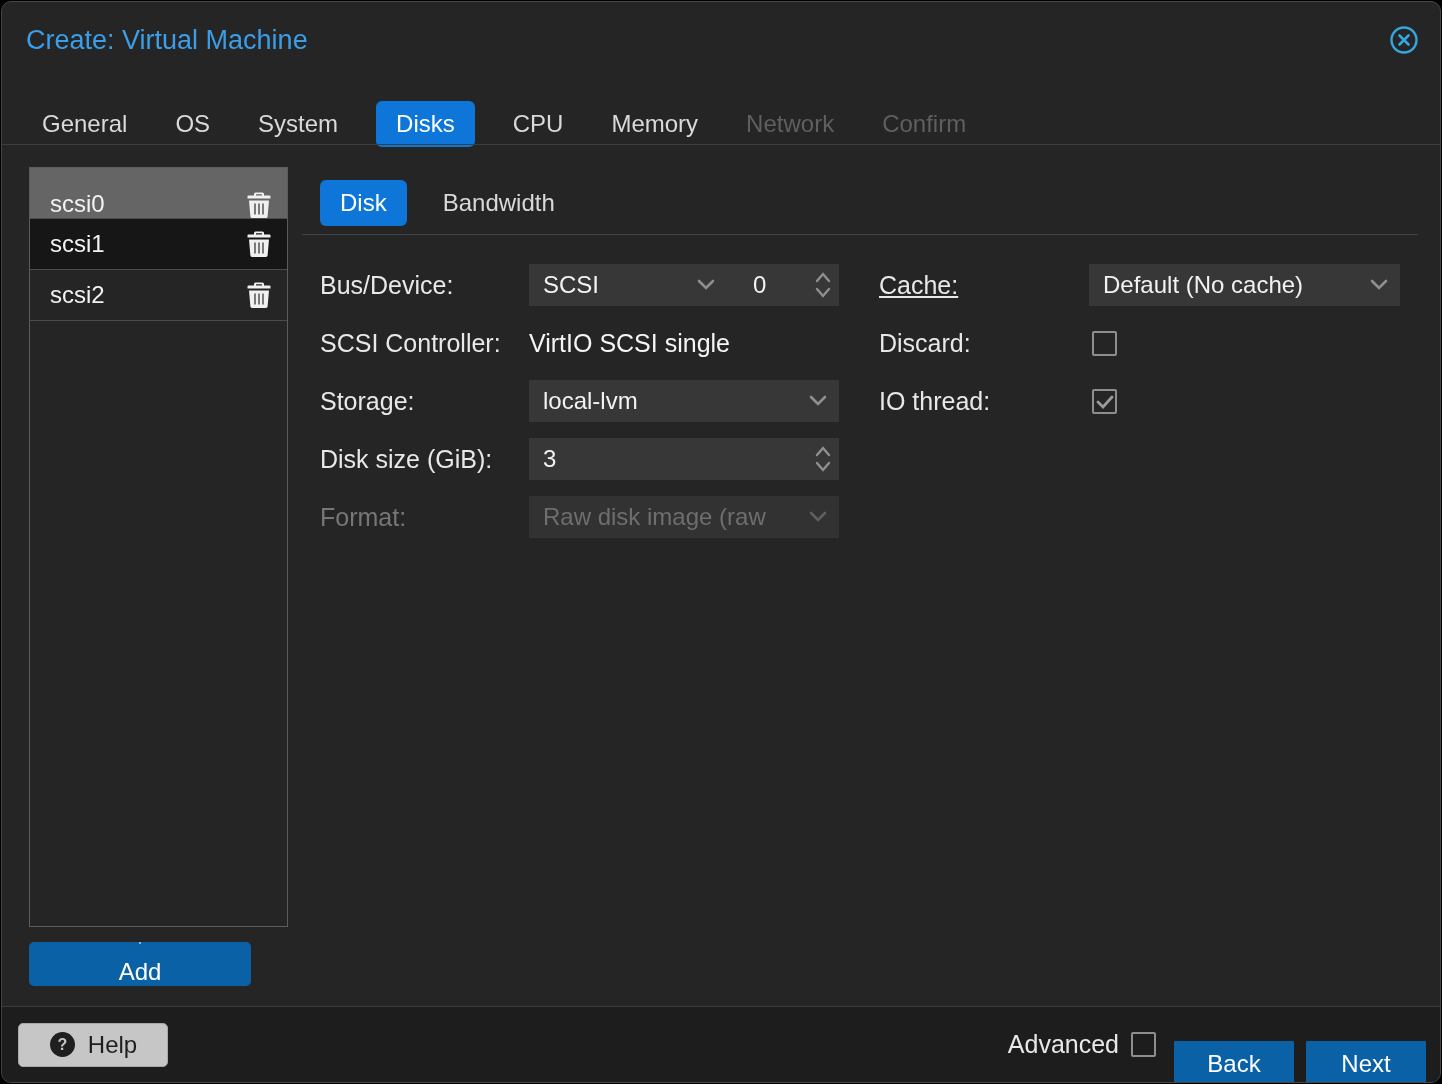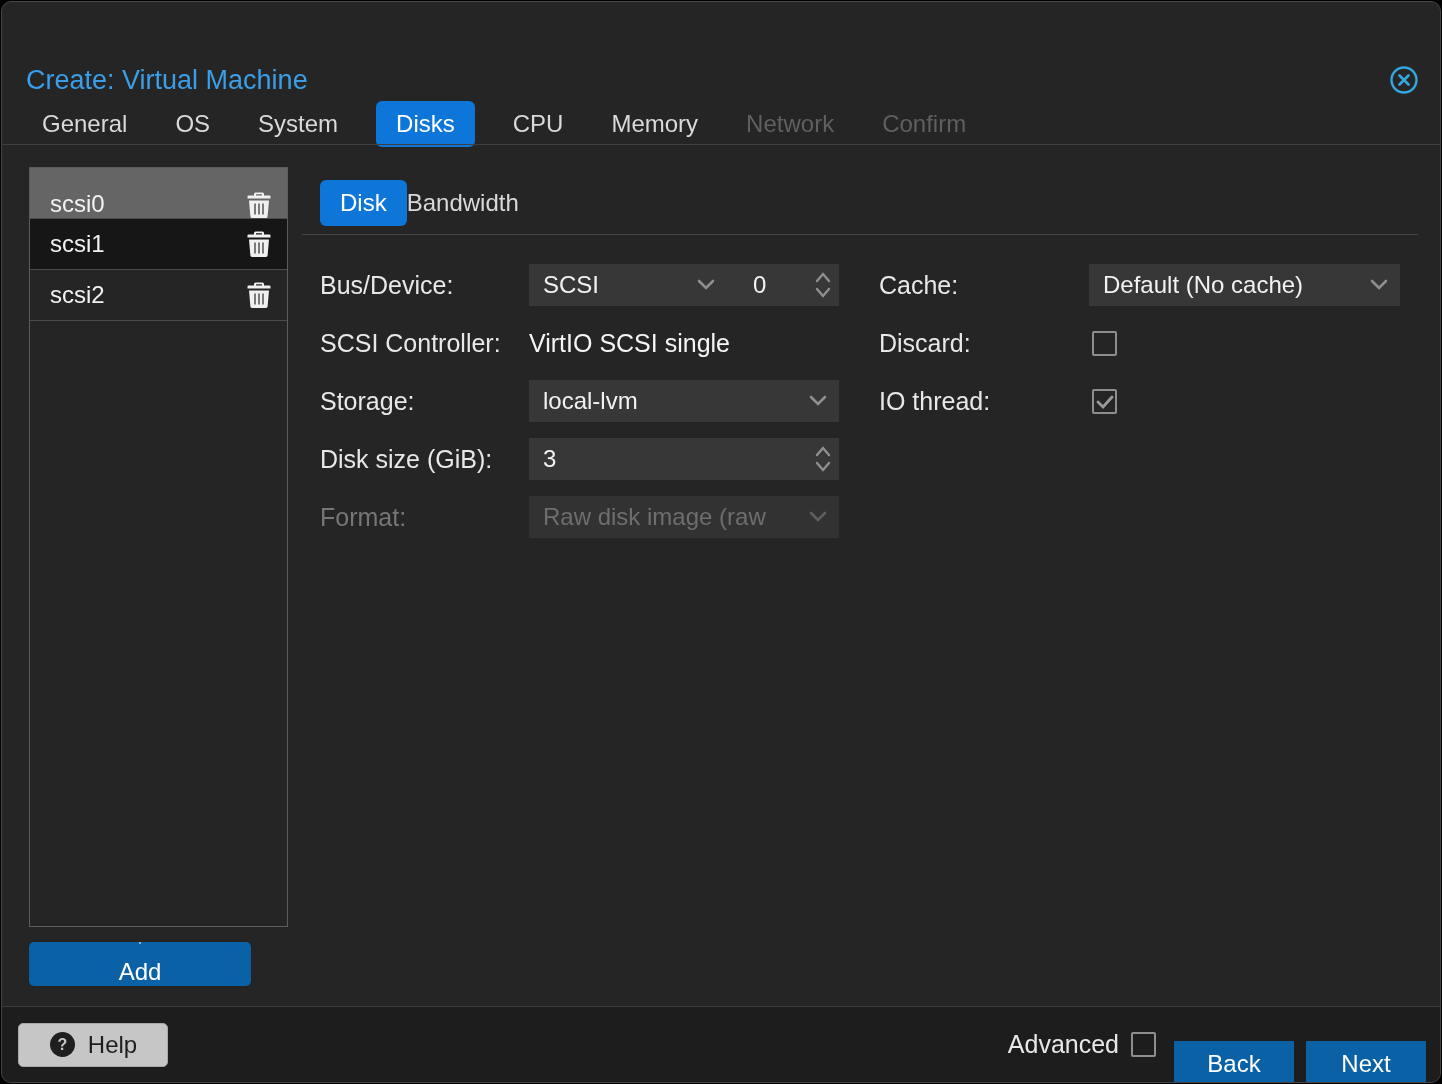--- a/index.html
+++ b/index.html
@@ -1,20 +1,20 @@
 <!DOCTYPE html>
 <html><head>
 <meta charset="utf-8">
 <style>
   * { box-sizing: border-box; margin: 0; padding: 0; }
   html,body { width:1442px; height:1084px; background:#000; font-family:"Liberation Sans", sans-serif; }
   .dialog{ position:absolute; inset:1px; background:#252525; border:1px solid #454545; border-radius:10px; overflow:hidden; }
 
   
-  .titlebar{ position:absolute; top:0; left:0; right:0; height:76px; display:flex; align-items:center; padding:0 20px 0 24px;margin-top:40px; }
+  .titlebar{ position:absolute; top:0; left:0; right:0; height:76px; display:flex; align-items:center; padding:0 20px 0 24px; }
   .title{ color:#3b9ee8; font-size:27px; font-weight:400; }
   .close-btn{ margin-left:auto; width:32px; height:32px; cursor:pointer; }
 
   
   .tabs{ position:absolute; top:98px; left:0; right:0; height:48px; display:flex; align-items:center; padding-left:40px; gap:48px; }
   .tab{ color:#d9d9d9; font-size:24px; cursor:pointer; }
   .tab.disabled{ color:#5f5f5f; cursor:default; }
   .tab.active{ background:#0d76d8; color:#fff; padding:9px 20px; border-radius:6px; margin:0 -10px; }
   .tabs-sep{ position:absolute; top:142px; left:0; right:0; height:1px; background:#3e3e3e; }
 
@@ -23,21 +23,21 @@
   .disk-row{ height:51px; display:flex; align-items:center; padding:0 16px 0 20px; border-bottom:1px solid #4b4b4b; cursor:pointer; }
   .disk-row .disk-name{ color:#f2f2f2; font-size:24px; }
   .disk-row.selected{ background:#656565;align-items:flex-end; }
   .disk-row.dark{ background:#161616; }
   .trash{ margin-left:auto; width:24px; height:26px; cursor:pointer; }
 
   .add-btn{ position:absolute; left:27px; top:940px; width:222px; height:44px; background:#0b61a6; border:none; border-radius:5px;
     color:#fff; font-size:24px; display:flex; align-items:center; justify-content:center; gap:14px; cursor:pointer; font-family:inherit;flex-direction:column; }
 
   
-  .inner-tabs{ position:absolute; left:318px; top:178px; height:46px; display:flex; align-items:center; }
+  .inner-tabs{ position:absolute; left:318px; top:178px; height:46px; display:flex; align-items:center; gap:36px; }
   .inner-tab{ color:#d9d9d9; font-size:24px; cursor:pointer; }
   .inner-tab.active{ background:#0d76d8; color:#fff; padding:9px 20px; border-radius:6px; }
   .inner-sep{ position:absolute; left:300px; right:22px; top:232px; height:1px; background:#454545; }
 
   
   .f-label{ position:absolute; color:#e8e8e8; font-size:25px; line-height:42px; }
   .f-label.disabled{ color:#767676; }
   .f-value{ position:absolute; color:#f5f5f5; font-size:25px; line-height:42px; }
   .field{ position:absolute; height:42px; background:#373737; color:#f2f2f2; font-size:24px; display:flex; align-items:center; cursor:pointer; }
   .field.disabled{ background:#323232; color:#6e6e6e; cursor:default; }
@@ -175,21 +175,21 @@
   </div>
 
   <span class="f-label disabled" style="left:318px; top:494px;">Format:</span>
   <div class="field disabled combo-format">
     <span class="txt">Raw disk image (raw</span>
     <svg class="chev" width="18" height="12" viewBox="0 0 18 12">
       <path d="M2 2 L9 9 L16 2" fill="none" stroke="#5f5f5f" stroke-width="2.6" stroke-linecap="round"></path>
     </svg>
   </div>
 
-  <span class="f-label" style="left:877px; top:262px;">Cache:</span>
+  <span class="f-label" style="left:877px; top:262px;text-decoration:underline;">Cache:</span>
   <div class="field combo-cache">
     <span class="txt">Default (No cache)</span>
     <svg class="chev" width="18" height="12" viewBox="0 0 18 12">
       <path d="M2 2 L9 9 L16 2" fill="none" stroke="#8f8f8f" stroke-width="2.6" stroke-linecap="round"></path>
     </svg>
   </div>
 
   <span class="f-label" style="left:877px; top:320px;">Discard:</span>
   <div class="checkbox" style="left:1090px; top:329px;">
     

